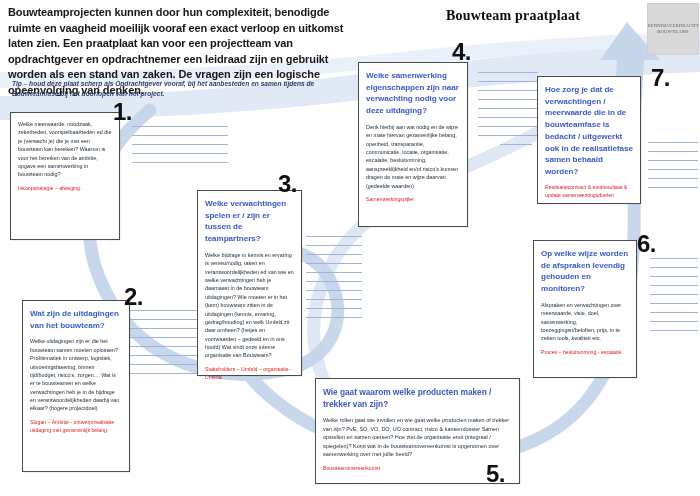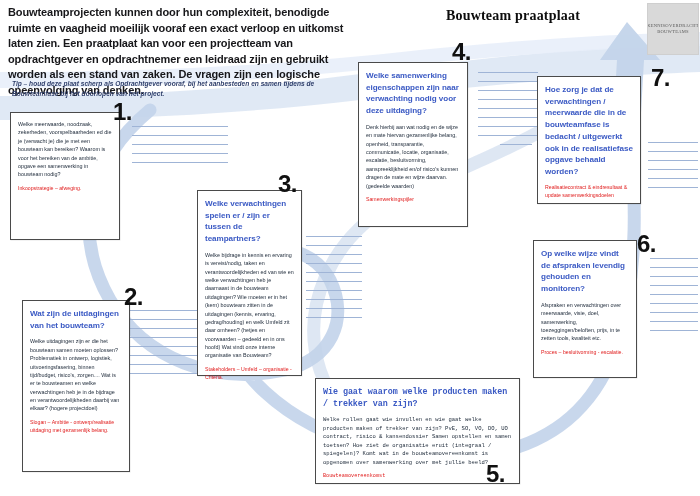--- a/index.html
+++ b/index.html
@@ -208,33 +208,33 @@
   </div>
   <div class="num" style="left:278px;top:172px;">3.</div>
 
   <div class="card" style="left:358px;top:62px;width:110px;height:165px;">
     <p class="q">Welke samenwerking eigenschappen zijn naar verwachting nodig voor deze uitdaging?</p>
     <p class="body">Denk hierbij aan wat nodig en de wijze en mate hiervan gezamenlijke belang, openheid, transparantie, communicatie, locatie, organisatie, escalatie, besluitvorming, aanspreeklijkheid en/of risico's kunnen dragen de mate en wijze daarvan. (gedeelde waarden)</p>
     <p class="tag">Samenwerkingspijler</p>
   </div>
   <div class="num" style="left:452px;top:40px;">4.</div>
 
-  <div class="card wide" style="left:315px;top:378px;width:205px;height:106px;font-family:Liberation Mono, monospace;">
+  <div class="card wide" style="left:315px;top:378px;width:205px;height:106px;">
     <p class="q">Wie gaat waarom welke producten maken / trekker van zijn?</p>
     <p class="body">Welke rollen gaat wie invullen en wie gaat welke producten maken of trekker van zijn? PvE, SO, VO, DO, UO contract, risico &amp; kansendossier Samen opstellen en samen toetsen? Hoe ziet de organisatie eruit (integraal / spiegelen)? Komt wat in de bouwteamovereenkomst is opgenomen over samenwerking over met jullie beeld?</p>
     <p class="tag">Bouwteamovereenkomst</p>
   </div>
   <div class="num" style="left:486px;top:462px;">5.</div>
 
   <div class="card" style="left:533px;top:240px;width:104px;height:138px;">
-    <p class="q">Op welke wijze vindt de afspraken levendig gehouden en monitoren?</p>
+    <p class="q">Op welke wijze worden de afspraken levendig gehouden en monitoren?</p>
     <p class="body">Afspraken en verwachtingen over meerwaarde, visie, doel, samenwerking, toezeggingen/beloften, prijs, in te zetten tools, kwaliteit etc.</p>
     <p class="tag">Proces – besluitvorming - escalatie.</p>
   </div>
   <div class="num" style="left:637px;top:232px;">6.</div>
 
   <div class="card" style="left:537px;top:76px;width:104px;height:128px;">
-    <p class="q">Hoe zorg je dat de verwachtingen / meerwaarde die in de bouwteamfase is bedacht / uitgewerkt ook in de realisatiefase opgave behaald worden?</p>
+    <p class="q">Hoe zorg je dat de verwachtingen / meerwaarde die in de bouwteamfase is bedacht / uitgewerkt ook in de realisatiefase samen behaald worden?</p>
     <p class="tag">Realisatiecontract &amp; eindresultaat &amp; update samenwerkingsdoelen</p>
   </div>
   <div class="num" style="left:651px;top:66px;">7.</div>
 
 </div>
 
 </body></html>

